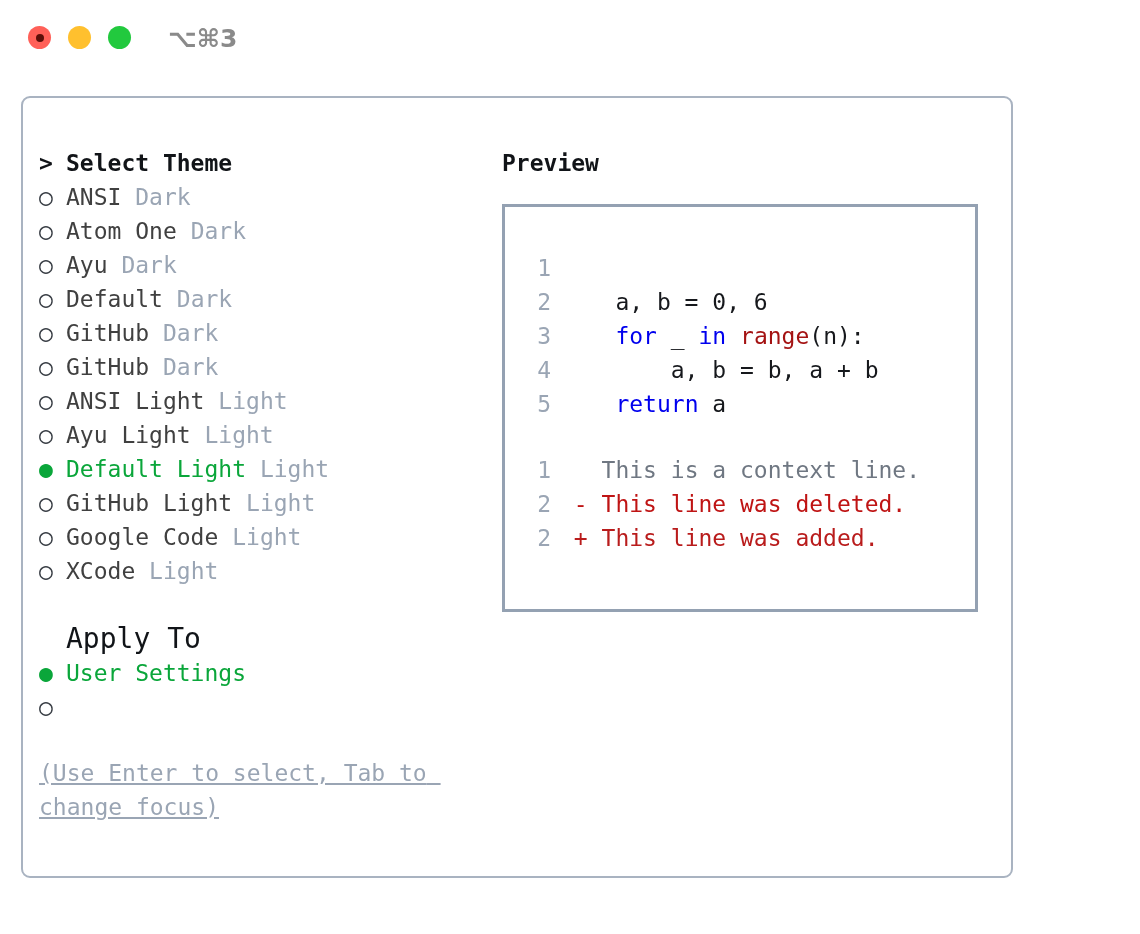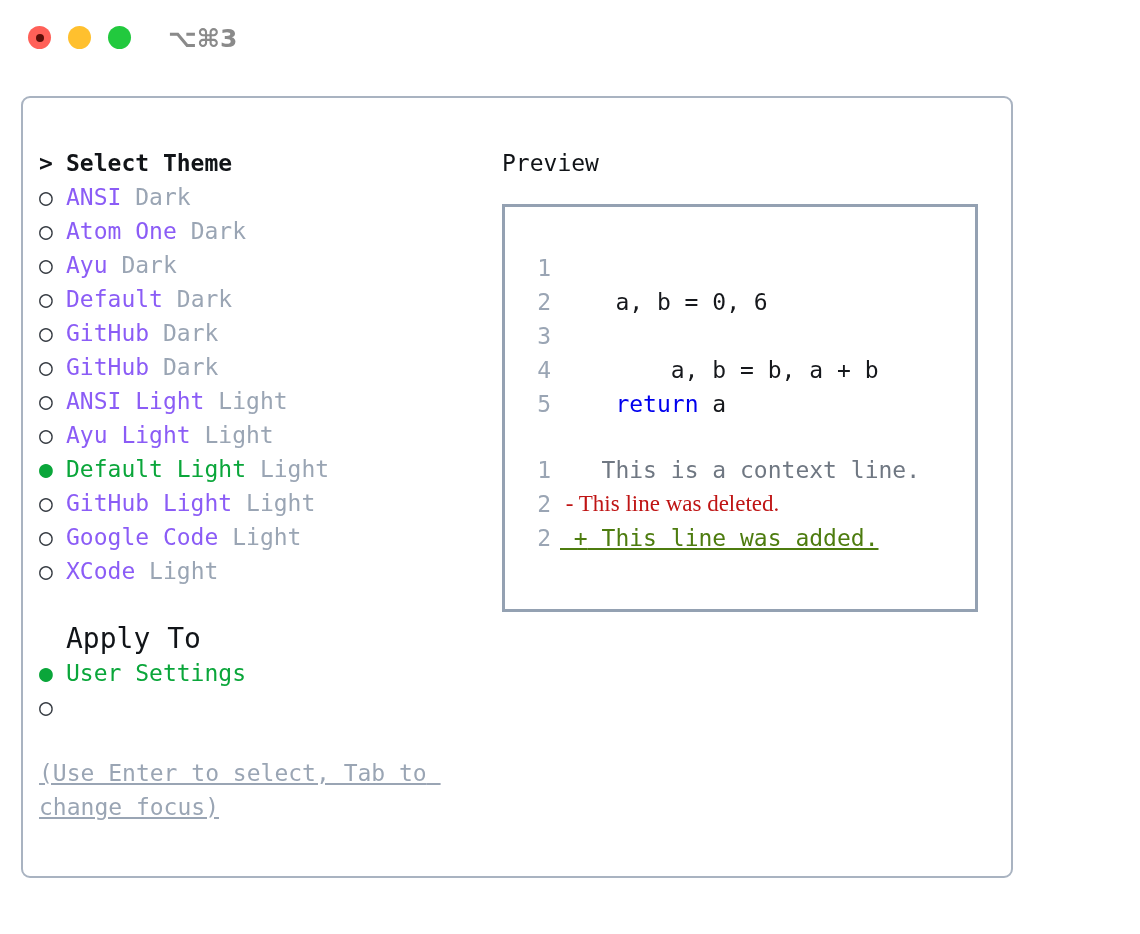--- a/index.html
+++ b/index.html
@@ -109,21 +109,21 @@
     text-align: left;
   }
   .bullet.sel { color: #0aa63a; }
 
   .header-row {
     font-weight: bold;
     color: #111418;
   }
   .header-row .bullet { color: #111418; font-weight: bold; }
 
-  .label { color: #8b5cf6; }
+  .label { color: #404040; }
   .label.sel { color: #0aa63a; }
   .tag { color: #9aa5b4; }
 
   .section-title {
     height: 34px;
     display: flex;
     align-items: center;
     font-size: 28px;
     line-height: 34px;
     color: #111418;
@@ -145,21 +145,21 @@
 
   
   .right-col {
     position: absolute;
     left: 479px;
     top: 48px;
     width: 500px;
   }
   .preview-title {
     font-size: 23px;
-    font-weight: normal;
+    font-weight: bold;
     color: #111418;
     line-height: 34px;
     height: 34px;
     white-space: pre;
   }
   .preview-box {
     margin-top: 24px;
     width: 476px;
     height: 408px;
     border: 3px solid #94a1b2;
@@ -182,22 +182,22 @@
     margin-right: 9px;
   }
   .code-text { white-space: pre; }
 
   .tok-kw    { color: #0000ee; }
   .tok-fn    { color: #a41313; }
   .tok-plain { color: #16181c; }
 
   .diff-gap { height: 32px; }
   .diff-ctx { color: #6f7782; }
-  .diff-del { color: #bf1414; font-family: Liberation Serif, serif; }
-  .diff-add { color: #4d7c0f; text-decoration: underline; }
+  .diff-del { color: #bf1414; }
+  .diff-add { color: #b91c1c; }
 </style>
 </head>
 <body>
 
 <div class="window">
 
   <div class="titlebar">
     <div class="dots">
       <div class="dot dot-close"></div>
       <div class="dot dot-min"></div>
@@ -241,21 +241,21 @@
 
       <div class="hint">(Use Enter to select, Tab to change focus)</div>
     </div>
 
     <div class="right-col">
       <div class="preview-title">Preview</div>
       <div class="preview-box">
         <div id="code-block">
             <div class="code-line"><span class="lineno">1</span></div>
             <div class="code-line"><span class="lineno">2</span><span class="code-text"><span class="tok-plain">    a, b = 0, 6</span></span></div>
-            <div class="code-line"><span class="lineno">3</span></div>
+            <div class="code-line"><span class="lineno">3</span><span class="code-text"><span class="tok-plain">    </span><span class="tok-kw">for</span><span class="tok-plain"> _ </span><span class="tok-kw">in</span><span class="tok-plain"> </span><span class="tok-fn">range</span><span class="tok-plain">(n):</span></span></div>
             <div class="code-line"><span class="lineno">4</span><span class="code-text"><span class="tok-plain">        a, b = b, a + b</span></span></div>
             <div class="code-line"><span class="lineno">5</span><span class="code-text"><span class="tok-plain">    </span><span class="tok-kw">return</span><span class="tok-plain"> a</span></span></div>
           </div>
         <div class="diff-gap"></div>
         <div id="diff-block">
             <div class="code-line"><span class="lineno">1</span><span class="code-text diff-ctx"><span>  </span><span> This is a context line.</span></span></div>
             <div class="code-line"><span class="lineno">2</span><span class="code-text diff-del"><span> -</span><span> This line was deleted.</span></span></div>
             <div class="code-line"><span class="lineno">2</span><span class="code-text diff-add"><span> +</span><span> This line was added.</span></span></div>
           </div>
       </div>

